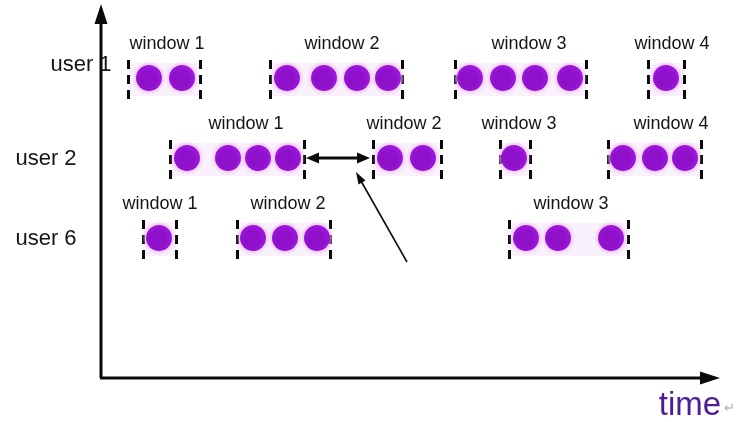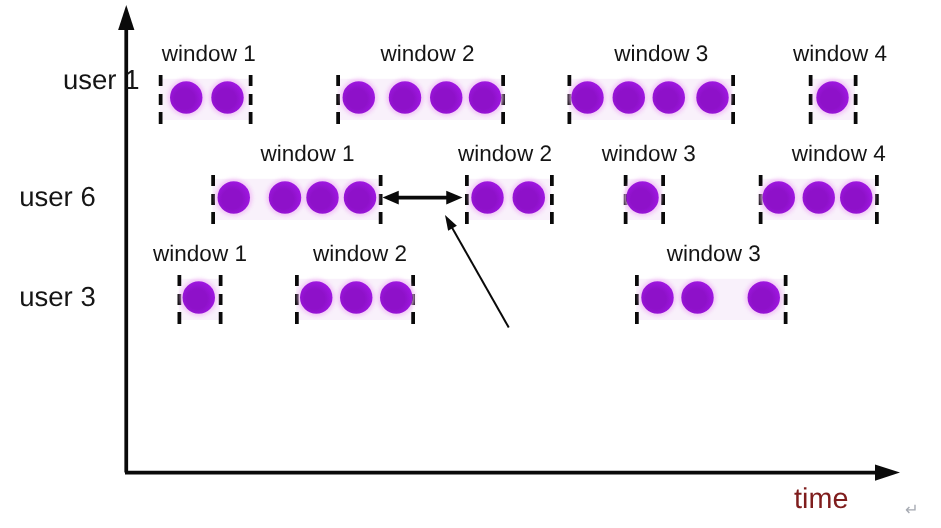--- a/index.html
+++ b/index.html
@@ -24,22 +24,22 @@
   .dot{
     position:absolute;width:26px;height:26px;border-radius:50%;
     background:radial-gradient(circle at 45% 55%, #8e11c9 40%, #a318e6 78%, #b43cf2 100%);
     box-shadow:0 0 3px 2px rgba(240,186,246,0.75);
   }
   .session-gap-label{
     position:absolute;left:416px;top:281px;transform:translateX(-50%);
     font-size:20px;white-space:nowrap;color:#141414;
   }
   .time-label{
-    position:absolute;left:657px;top:385px;transform:translateX(-50%);
-    font-size:23px;color:#7f1d1d;
+    position:absolute;left:690px;top:385px;transform:translateX(-50%);
+    font-size:33px;color:#4c1d95;
   }
   .return-mark{
     position:absolute;left:724px;top:400px;font-size:13px;color:#a7abb3;
   }
 </style>
 </head>
 <body>
 
 <div class="canvas">
 
@@ -89,21 +89,21 @@
       <div class="dash" style="left: 585px; top: 60px;"></div>
       <div class="dot" style="left: 457px; top: 65px;"></div>
       <div class="dot" style="left: 490px; top: 65px;"></div>
       <div class="dot" style="left: 522px; top: 65px;"></div>
       <div class="dot" style="left: 557px; top: 65px;"></div>
       <div class="win-strip" style="left: 648px; top: 63px; width: 36px;"></div>
       <div class="win-label" style="left: 672px; top: 33px;">window 4</div>
       <div class="dash" style="left: 647px; top: 60px;"></div>
       <div class="dash" style="left: 683px; top: 60px;"></div>
       <div class="dot" style="left: 653px; top: 65px;"></div>
-      <div class="user-label" style="left: 46px; top: 158px;">user 6</div>
+      <div class="user-label" style="left: 46px; top: 158px;">user 2</div>
       <div class="win-strip" style="left: 170px; top: 143px; width: 134px;"></div>
       <div class="win-label" style="left: 246px; top: 113px;">window 1</div>
       <div class="dash" style="left: 169px; top: 140px;"></div>
       <div class="dash" style="left: 303px; top: 140px;"></div>
       <div class="dot" style="left: 174px; top: 145px;"></div>
       <div class="dot" style="left: 215px; top: 145px;"></div>
       <div class="dot" style="left: 245px; top: 145px;"></div>
       <div class="dot" style="left: 275px; top: 145px;"></div>
       <div class="win-strip" style="left: 373px; top: 143px; width: 68px;"></div>
       <div class="win-label" style="left: 404px; top: 113px;">window 2</div>
@@ -116,21 +116,21 @@
       <div class="dash" style="left: 499px; top: 140px;"></div>
       <div class="dash" style="left: 529px; top: 140px;"></div>
       <div class="dot" style="left: 501px; top: 145px;"></div>
       <div class="win-strip" style="left: 608px; top: 143px; width: 93px;"></div>
       <div class="win-label" style="left: 671px; top: 113px;">window 4</div>
       <div class="dash" style="left: 607px; top: 140px;"></div>
       <div class="dash" style="left: 700px; top: 140px;"></div>
       <div class="dot" style="left: 610px; top: 145px;"></div>
       <div class="dot" style="left: 642px; top: 145px;"></div>
       <div class="dot" style="left: 672px; top: 145px;"></div>
-      <div class="user-label" style="left: 46px; top: 238px;">user 3</div>
+      <div class="user-label" style="left: 46px; top: 238px;">user 6</div>
       <div class="win-strip" style="left: 143px; top: 223px; width: 33px;"></div>
       <div class="win-label" style="left: 160px; top: 193px;">window 1</div>
       <div class="dash" style="left: 142px; top: 220px;"></div>
       <div class="dash" style="left: 175px; top: 220px;"></div>
       <div class="dot" style="left: 146px; top: 225px;"></div>
       <div class="win-strip" style="left: 237px; top: 223px; width: 93px;"></div>
       <div class="win-label" style="left: 288px; top: 193px;">window 2</div>
       <div class="dash" style="left: 236px; top: 220px;"></div>
       <div class="dash" style="left: 329px; top: 220px;"></div>
       <div class="dot" style="left: 240px; top: 225px;"></div>

